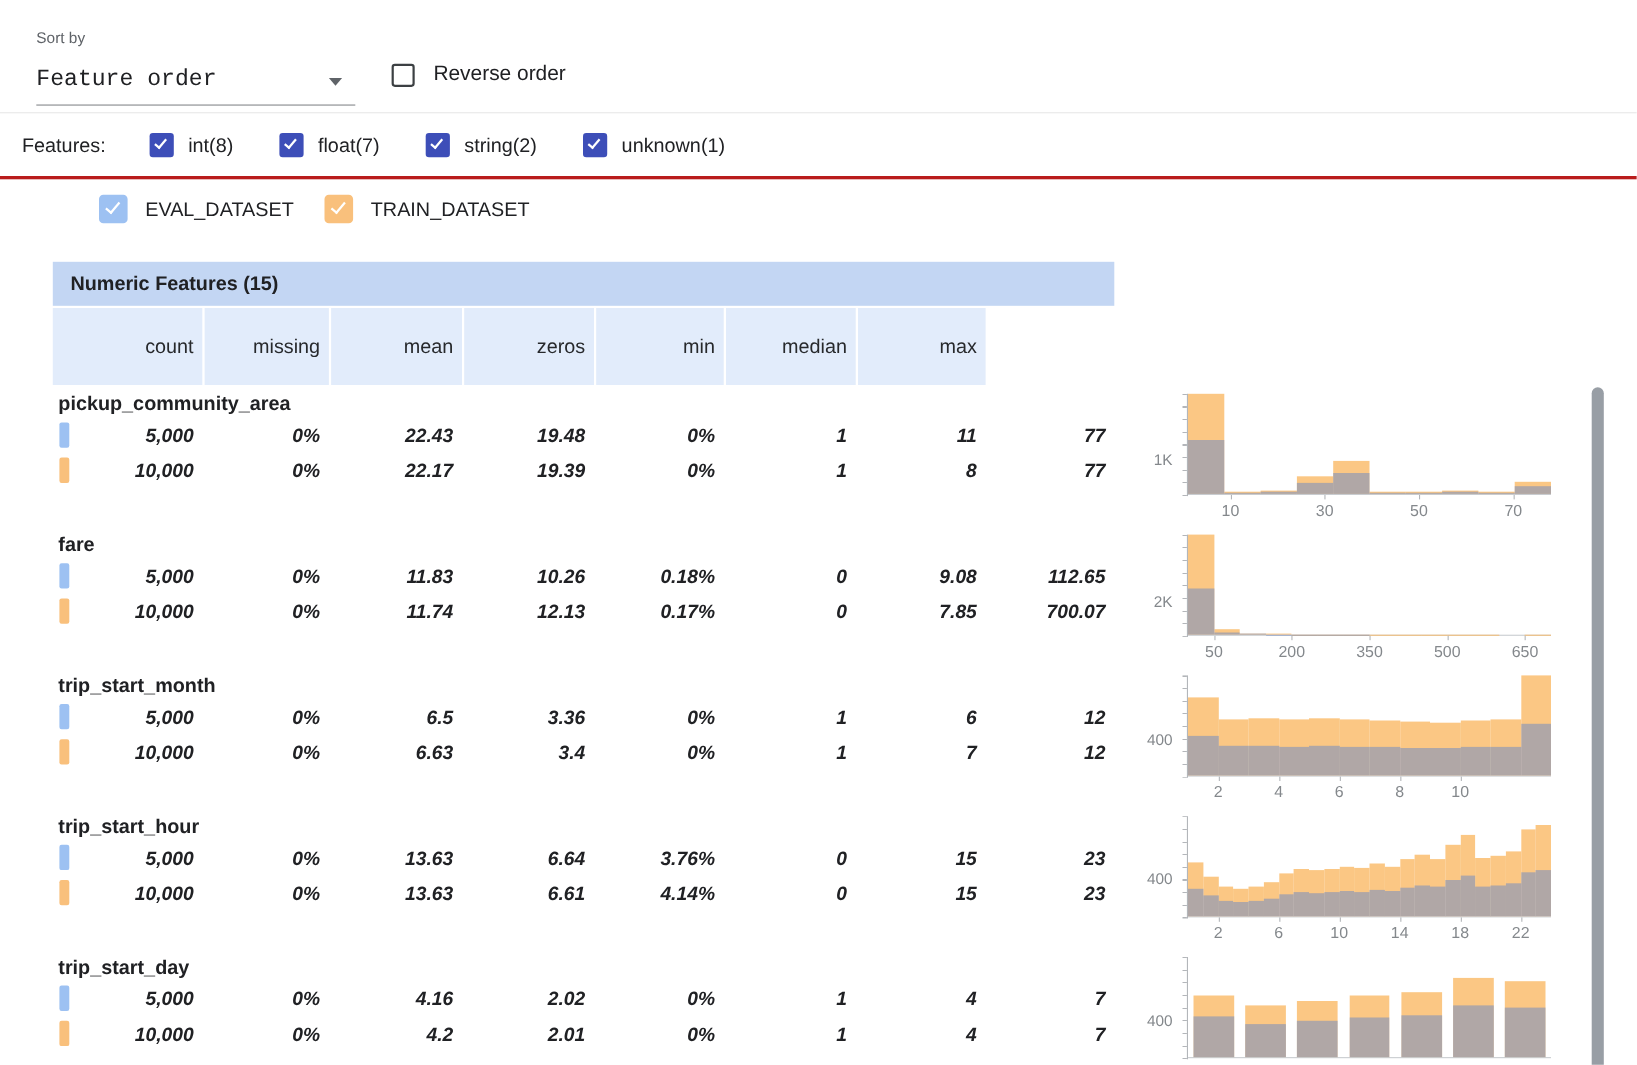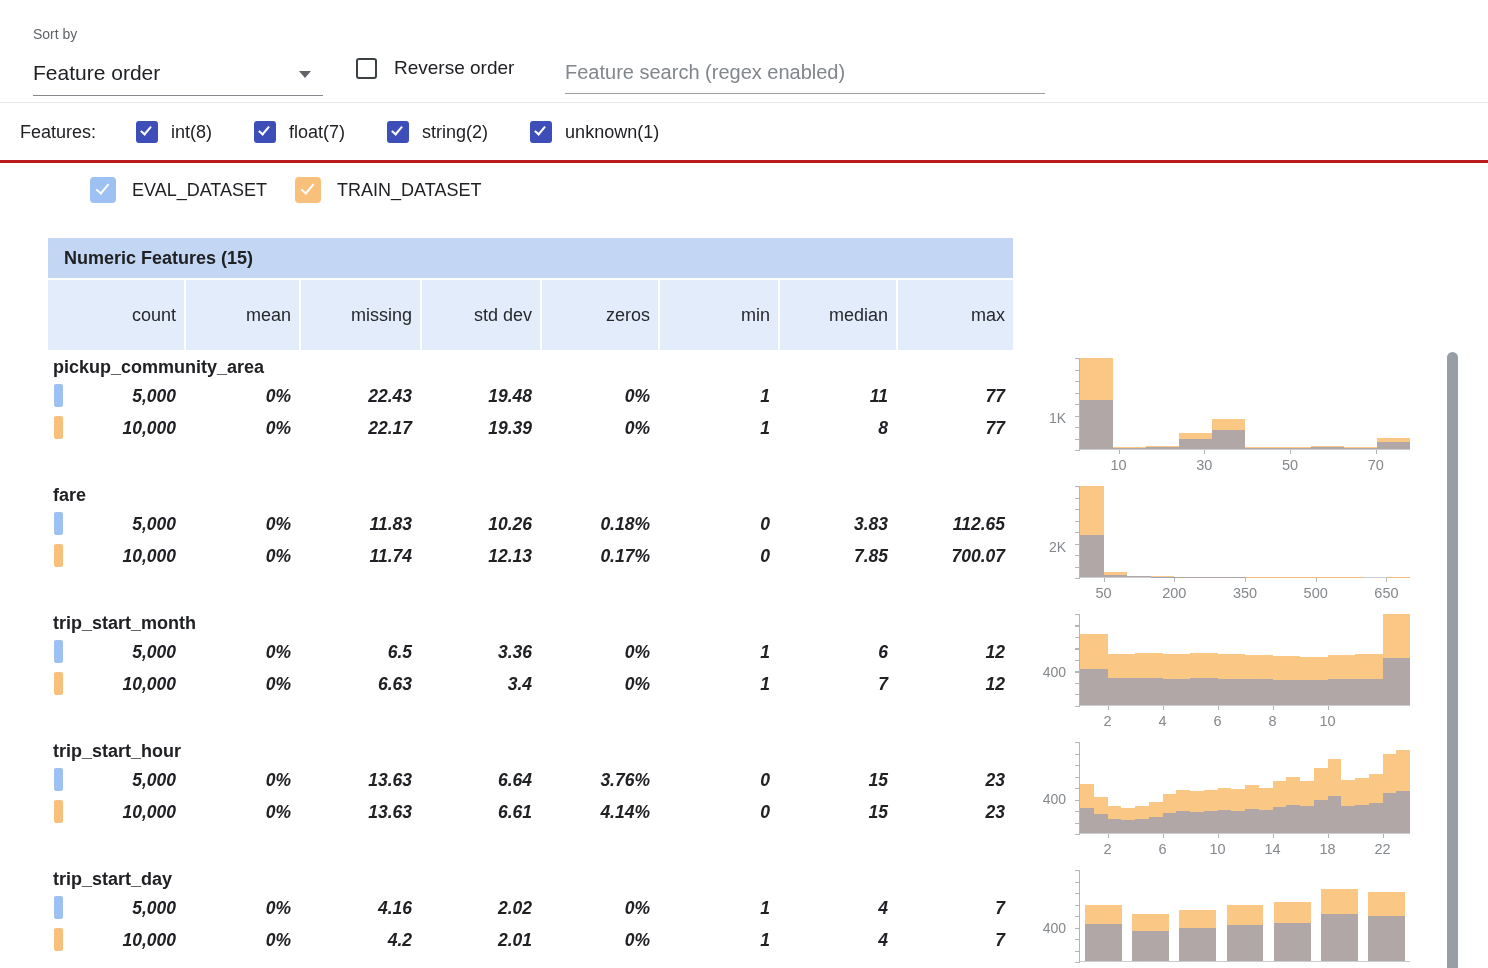--- a/index.html
+++ b/index.html
@@ -3,21 +3,21 @@
 <meta charset="utf-8">
 <style>
   * { box-sizing:border-box; margin:0; padding:0; }
   html,body { width:1488px; height:968px; }
   body { font-family:"Liberation Sans","DejaVu Sans",sans-serif; color:#202124; background:#fff; }
   .app { position:relative; width:1488px; height:968px; overflow:hidden; background:#fff; }
 
   
   .topbar { position:absolute; top:0; left:0; width:100%; height:103px; border-bottom:1px solid #e8e8e8; }
   .sortby-label { position:absolute; left:33px; top:26px; font-size:14px; color:#5f6368; }
-  .sortby-select { position:absolute; left:33px; top:54px; width:290px; height:42px; font-size:21px; border-bottom:1px solid #85888c; cursor:pointer; }
+  .sortby-select { position:absolute; left:33px; top:54px; width:290px; height:42px; font-size:21px; border-bottom:1px solid #85888c; cursor:pointer;font-family:Liberation Mono, monospace; }
   .sortby-select .txt { position:absolute; left:0; top:7px; }
   .dd-arrow { width:0; height:0; border-left:6px solid transparent; border-right:6px solid transparent; border-top:7px solid #5f6368; }
   .sortby-select .dd-arrow { position:absolute; right:12px; top:17px; }
   .reverse { position:absolute; left:356px; top:57px; display:flex; align-items:center; gap:17px; font-size:19px; cursor:pointer; }
   .cb-empty { width:21px; height:21px; border:2px solid #3c4043; border-radius:3px; background:#fff; }
   .search { position:absolute; left:565px; top:52px; width:480px; height:42px; border:0; border-bottom:1px solid #9aa0a6; font-size:20px; font-family:inherit; color:#202124; background:transparent; outline:none; }
   .search::placeholder { color:#80868b; }
 
   
   .features-bar { position:absolute; top:104px; left:0; width:100%; height:59px; border-bottom:3px solid #b91c1c; display:flex; align-items:center; padding-left:20px; }
@@ -78,21 +78,20 @@
   <div class="topbar">
     <div class="sortby-label">Sort by</div>
     <div class="sortby-select">
       <span class="txt">Feature order</span>
       <span class="dd-arrow"></span>
     </div>
     <label class="reverse">
       <span class="cb-empty"></span>
       <span>Reverse order</span>
     </label>
-    <input class="search" type="text" placeholder="Feature search (regex enabled)" style="">
   </div>
 
   <div class="features-bar">
     <span class="fb-label">Features:</span>
     <div class="filter-list" id="filter-list">
         <label class="filter-item">
           <span class="cb" style="background:#3d4eb8">
             <span class="cb-check"></span>
           </span>
           <span>int(8)</span>
@@ -129,23 +128,22 @@
         <span class="cb-lg" style="background:#f9c07c">
           <span class="cb-check"></span>
         </span>
         <span>TRAIN_DATASET</span>
       </label>
     </div>
 
   <div class="table-title">Numeric Features (15)</div>
   <div class="col-headers" id="col-headers">
       <div class="col-cell">count</div>
+      <div class="col-cell">missing</div>
       <div class="col-cell">mean</div>
-      <div class="col-cell">missing</div>
-      <div class="col-cell">std dev</div>
       <div class="col-cell">zeros</div>
       <div class="col-cell">min</div>
       <div class="col-cell">median</div>
       <div class="col-cell">max</div>
     </div>
 
 
   <div id="rows">
       <div class="f-block" style="top:0px">
         <div class="f-name">pickup_community_area</div>
@@ -220,21 +218,21 @@
           <div class="f-cell">
             <span>10.26</span>
           </div>
           <div class="f-cell">
             <span>0.18%</span>
           </div>
           <div class="f-cell">
             <span>0</span>
           </div>
           <div class="f-cell">
-            <span>3.83</span>
+            <span>9.08</span>
           </div>
           <div class="f-cell">
             <span>112.65</span>
           </div>
         </div>
         <div class="f-row">
           <div class="f-cell">
             <span class="marker" style="background:#f9c07c"></span>
             <span>10,000</span>
           </div>

